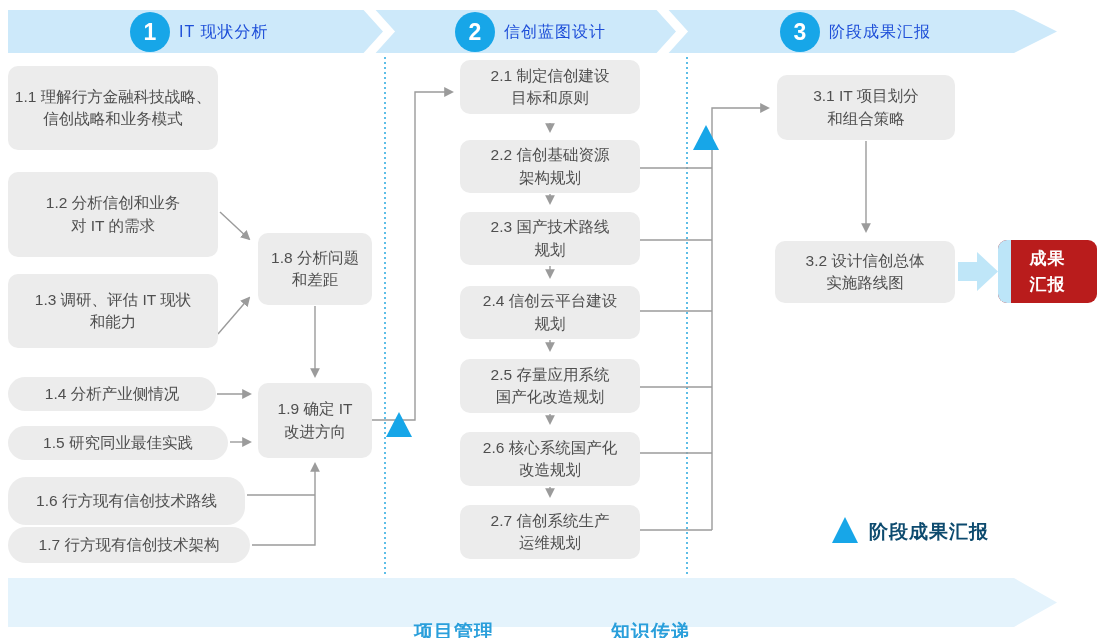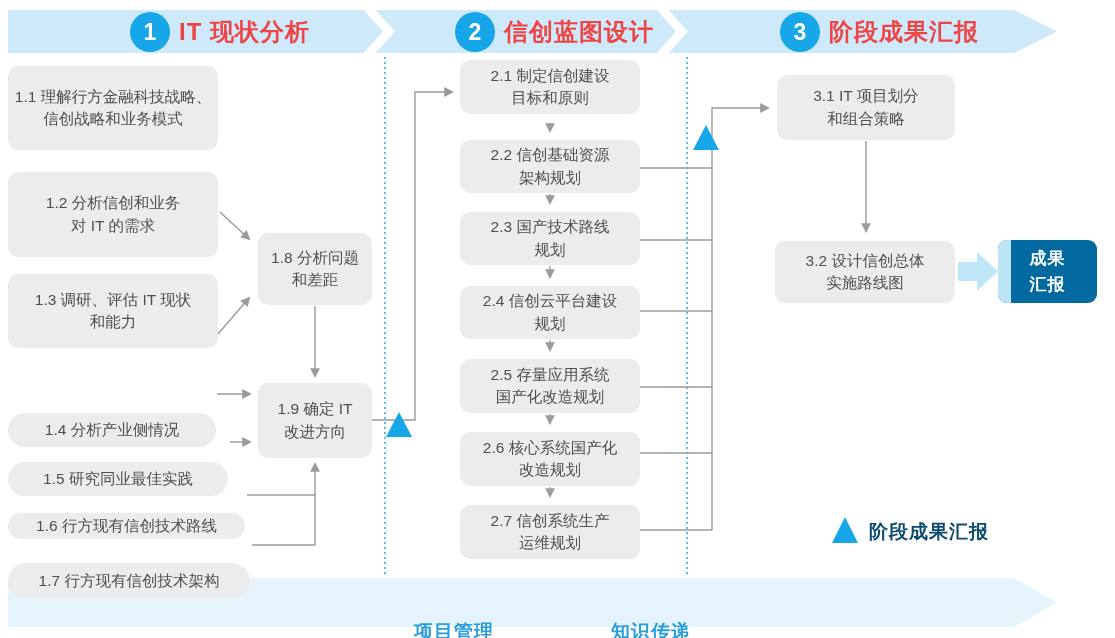--- a/index.html
+++ b/index.html
@@ -3,28 +3,28 @@
 <meta charset="utf-8">
 <style>
   html,body{margin:0;padding:0;background:#fff;}
   body{font-family:"Liberation Sans","DejaVu Sans",sans-serif;}
   #canvas{position:relative;width:1115px;height:638px;background:#fff;overflow:hidden;}
   #wires{position:absolute;left:0;top:0;z-index:0;}
 
   .phase-header{position:absolute;top:11px;height:42px;display:flex;align-items:center;gap:9px;z-index:3;}
   .phase-num{width:40px;height:40px;border-radius:50%;background:#17a6e8;color:#fff;
              font-weight:bold;font-size:23px;display:flex;align-items:center;justify-content:center;}
-  .phase-title{color:#ef4444;font-weight:bold;font-size:24px;letter-spacing:1px;}
+  .phase-title{color:#1d4ed8;font-weight:normal;font-size:16px;letter-spacing:1px;}
 
   .gbox{position:absolute;background:#ececec;border-radius:10px;color:#4f4f4f;
         font-size:15.5px;line-height:1.45;display:flex;align-items:center;justify-content:center;
         text-align:center;white-space:pre-line;z-index:2;}
-  .pill{border-radius:18px;margin-top:36px;}
+  .pill{border-radius:18px;}
 
-  .result-box{position:absolute;left:998px;top:240px;width:99px;height:63px;background:#0369a1;
+  .result-box{position:absolute;left:998px;top:240px;width:99px;height:63px;background:#b91c1c;
               border-radius:9px;z-index:2;display:flex;align-items:center;justify-content:center;}
   .result-stripe{position:absolute;left:0;top:0;bottom:0;width:13px;background:#bce5f8;
                  border-radius:9px 0 0 9px;}
   .result-label{position:relative;color:#fff;font-weight:bold;font-size:17px;line-height:1.5;
                 text-align:center;white-space:pre-line;letter-spacing:1px;}
 
   .footer-label{position:absolute;top:619px;font-weight:bold;font-size:19px;color:#2a9fdb;
                 letter-spacing:1px;z-index:3;margin-left:16px;}
   .legend-label{position:absolute;left:869px;top:519px;font-weight:bold;font-size:19px;
                 color:#0c4a6e;letter-spacing:1px;z-index:3;}
@@ -97,21 +97,21 @@
   </div>
 
   <div class="gbox" style="left:8px;top:66px;width:210px;height:84px">1.1 理解行方金融科技战略、
 信创战略和业务模式</div>
   <div class="gbox" style="left:8px;top:172px;width:210px;height:85px">1.2 分析信创和业务
 对 IT 的需求</div>
   <div class="gbox" style="left:8px;top:274px;width:210px;height:74px">1.3 调研、评估 IT 现状
 和能力</div>
   <div class="gbox pill" style="left:8px;top:377px;width:208px;height:34px">1.4 分析产业侧情况</div>
   <div class="gbox pill" style="left:8px;top:426px;width:220px;height:34px">1.5 研究同业最佳实践</div>
-  <div class="gbox pill" style="left:8px;top:477px;width:237px;height:26px">1.6 行方现有信创技术路线</div>
+  <div class="gbox pill" style="left:8px;top:477px;width:237px;height:48px">1.6 行方现有信创技术路线</div>
   <div class="gbox pill" style="left:8px;top:527px;width:242px;height:36px">1.7 行方现有信创技术架构</div>
   <div class="gbox" style="left:258px;top:233px;width:114px;height:72px">1.8 分析问题
 和差距</div>
   <div class="gbox" style="left:258px;top:383px;width:114px;height:75px">1.9 确定 IT
 改进方向</div>
 
   <div class="gbox" style="left:460px;top:60px;width:180px;height:54px">2.1 制定信创建设
 目标和原则</div>
   <div class="gbox" style="left:460px;top:140px;width:180px;height:53px">2.2 信创基础资源
 架构规划</div>

